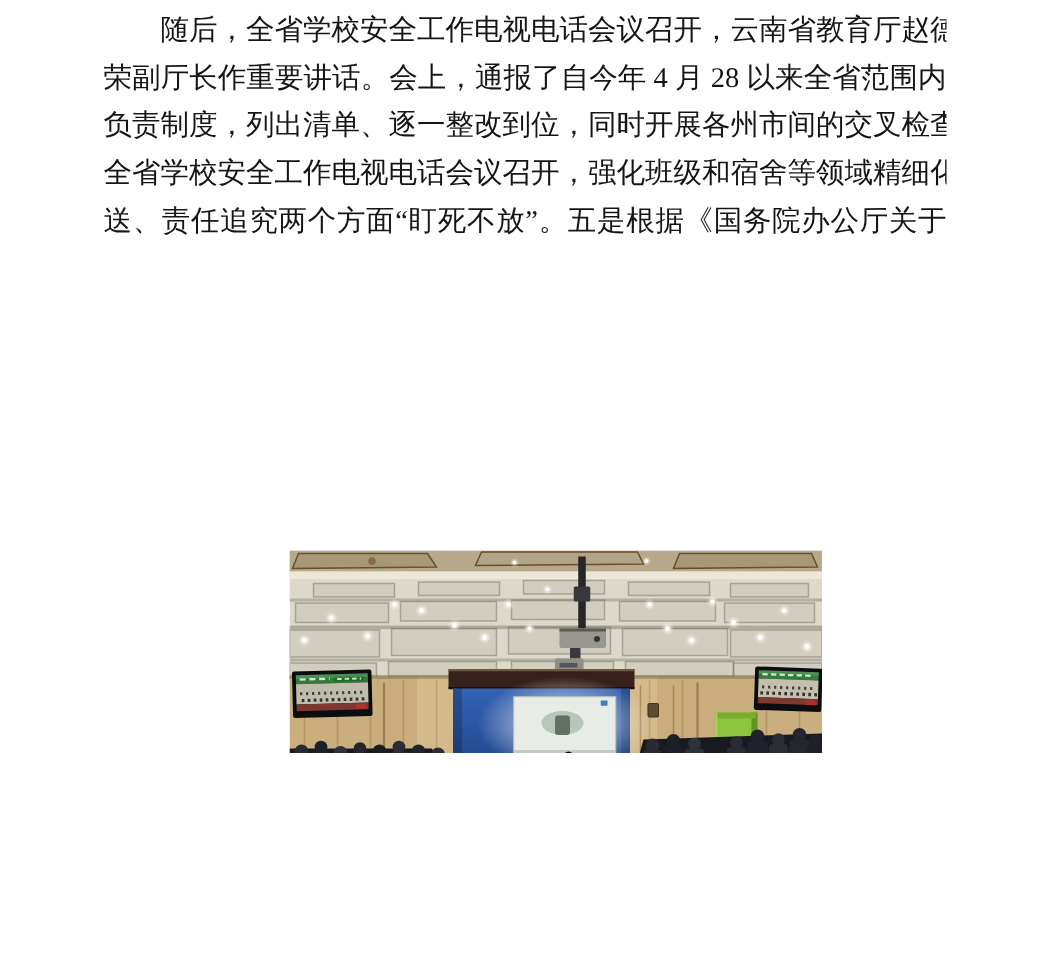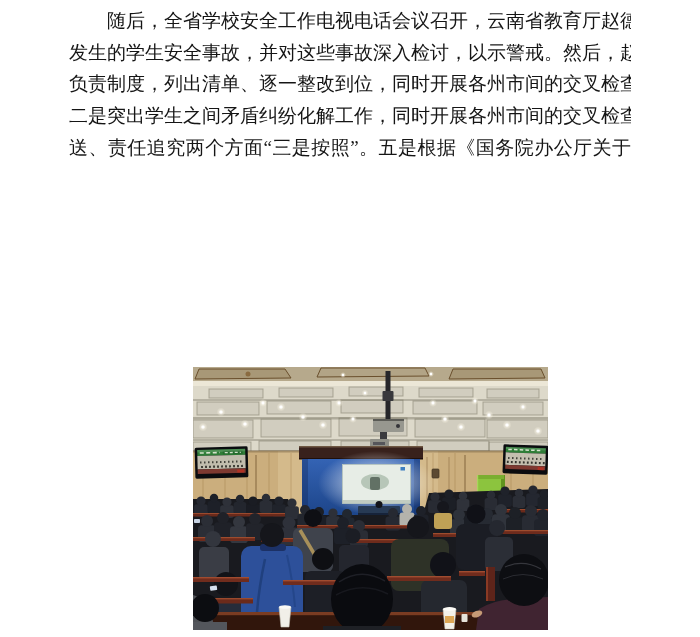--- a/index.html
+++ b/index.html
@@ -1,17 +1,17 @@
 <!DOCTYPE html>
 <html><head>
 <meta charset="utf-8">
 <style>
   html,body{margin:0;padding:0;}
   .stage{
-    position:relative;width:700px;height:637px;background:#ffffff;
+    position:relative;width:700px;height:502px;background:#ffffff;
     overflow:hidden;
     font-family:"Liberation Serif","DejaVu Serif",serif;
   }
   .doc-text{
     position:absolute;left:69px;top:5px;width:562px;
     font-size:19px;line-height:31.7px;color:#151515;
   }
   .doc-text .line{
     text-align:justify;
     text-align-last:justify;
@@ -24,24 +24,24 @@
   }
   .photo svg{display:block;width:355px;height:263px;}
 </style>
 </head>
 <body>
 
 <div class="stage">
 
   <div class="doc-text">
     <div class="line indent">随后，全省学校安全工作电视电话会议召开，云南省教育厅赵德</div>
-    <div class="line">发生的学生安全事故，并对这些事故深入检讨，以示警戒。然后，赵</div>
+    <div class="line">荣副厅长作重要讲话。会上，通报了自今年 4 月 28 以来全省范围内</div>
     <div class="line">负责制度，列出清单、逐一整改到位，同时开展各州市间的交叉检查。</div>
-    <div class="line">二是突出学生之间矛盾纠纷化解工作，同时开展各州市间的交叉检查</div>
-    <div class="line">送、责任追究两个方面“三是按照”。五是根据《国务院办公厅关于</div>
+    <div class="line">全省学校安全工作电视电话会议召开，强化班级和宿舍等领域精细化</div>
+    <div class="line">送、责任追究两个方面“盯死不放”。五是根据《国务院办公厅关于</div>
   </div>
 
   <div class="photo">
     <svg viewBox="0 0 355 263" xmlns="http://www.w3.org/2000/svg">
       <defs>
         <linearGradient id="bp" x1="0" y1="0" x2="0" y2="1">
           <stop offset="0" stop-color="#3463b4"></stop>
             <stop offset="1" stop-color="#1c4488"></stop>
         </linearGradient>
         <radialGradient id="glow" cx="0.5" cy="0.5" r="0.5">

